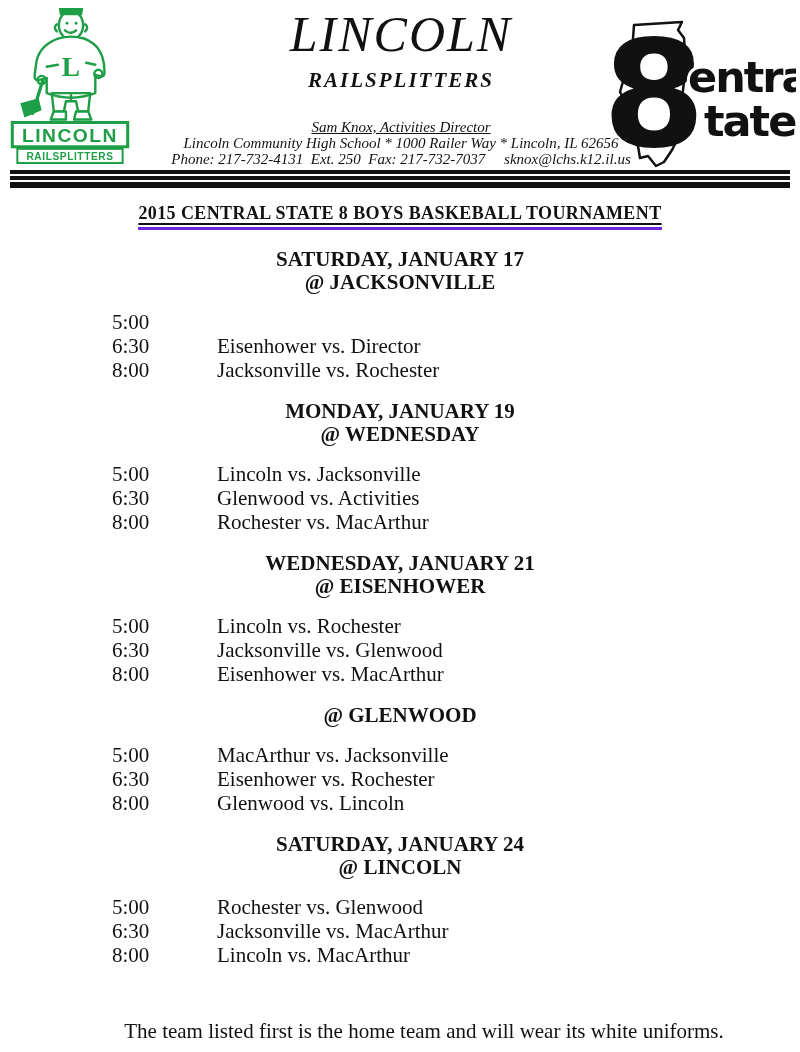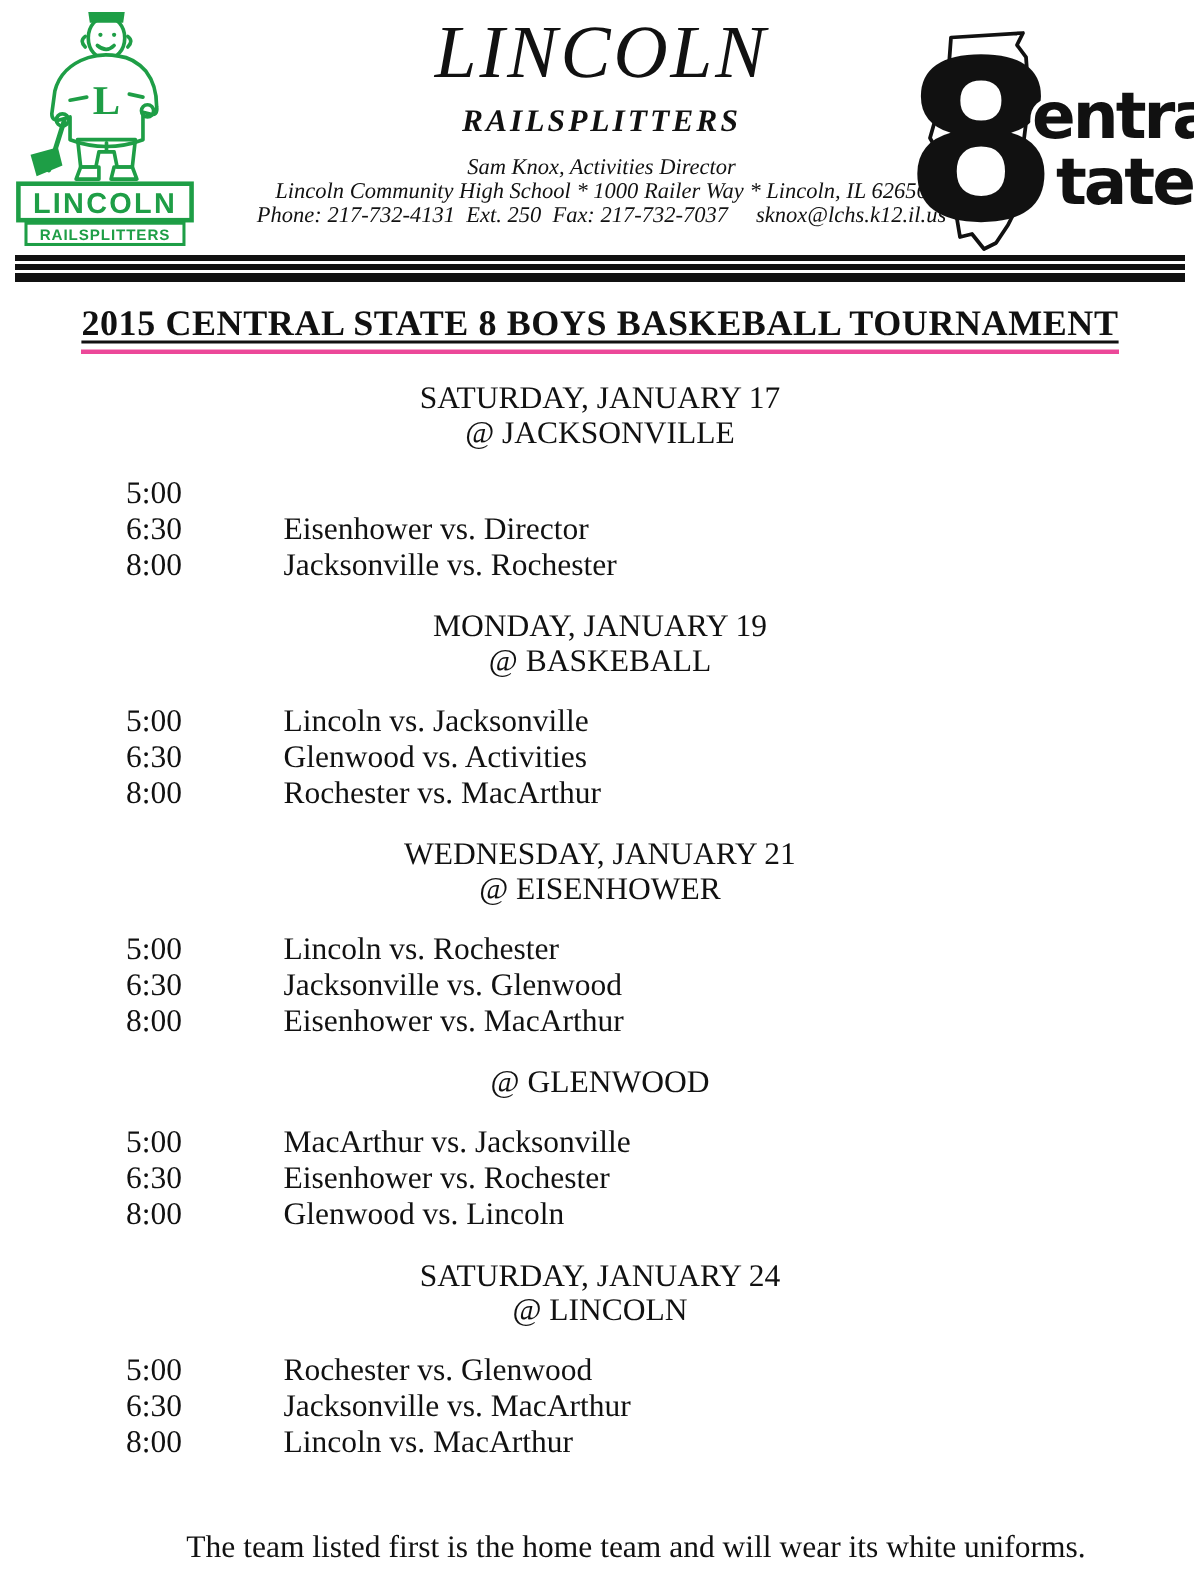--- a/index.html
+++ b/index.html
@@ -21,47 +21,47 @@
   .lh-center { position:absolute; left:158px; width:486px; top:8px; text-align:center; }
   .lh-school {
     font-size:50px; font-style:italic; line-height:52px;
     letter-spacing:2px; font-weight:500;
   }
   .lh-team {
     font-size:21px; font-style:italic; font-weight:bold;
     letter-spacing:2px; margin-top:8px;
   }
   .lh-small { font-size:15px; font-style:italic; line-height:16px; white-space:pre; }
-  .lh-director { margin-top:11px; }
+  .lh-director { margin-top:26px;text-decoration:underline; }
 
   
   .rule-band { margin:0 10px; }
   .rule-band .rule { background:#111; }
   .rule-1 { height:4px; }
   .rule-2 { height:4px; margin-top:2px; }
   .rule-3 { height:6px; margin-top:2px; }
 
   
   .title-wrap { text-align:center; margin-top:15px; }
   .doc-title {
     display:inline-block;
-    font-weight:bold; font-size:24px; letter-spacing:0.4px;
+    font-weight:bold; font-size:18px; letter-spacing:0.4px;
     text-decoration:underline;
     text-decoration-thickness:2px;
     text-underline-offset:4px;
-    border-bottom:3px solid #ec4899;
+    border-bottom:3px solid #6d28d9;
     padding-bottom:3px;
   }
 
   .section { margin-top:18px; }
   .section-date, .section-venue {
-    text-align:center; font-weight:normal; font-size:21px; line-height:23px;
+    text-align:center; font-weight:bold; font-size:21px; line-height:23px;
   }
   .games { margin-top:16px; }
-  .game-row { display:flex; padding-left:84px; font-size:21px; line-height:24px;align-items:center; }
+  .game-row { display:flex; padding-left:112px; font-size:21px; line-height:24px;align-items:center; }
   .game-time { width:105px; flex:none; }
 
   .footer-note {
     position:absolute; left:0; right:0; top:1019px;
     text-align:center; font-size:21px;padding-left:48px;
   }
 
   svg text { user-select:none; }
 </style>
 </head>
@@ -151,21 +151,21 @@
       </div>
       <div class="game-row">
         <span class="game-time">8:00</span>
         <span class="game-matchup">Jacksonville vs. Rochester</span>
       </div>
     </div>
   </section>
 
   <section class="section">
     <div class="section-date">MONDAY, JANUARY 19</div>
-    <div class="section-venue">@ BASKEBALL</div>
+    <div class="section-venue">@ WEDNESDAY</div>
     <div class="games">
       <div class="game-row">
         <span class="game-time">5:00</span>
         <span class="game-matchup">Lincoln vs. Jacksonville</span>
       </div>
       <div class="game-row">
         <span class="game-time">6:30</span>
         <span class="game-matchup">Glenwood vs. Activities</span>
       </div>
       <div class="game-row">

